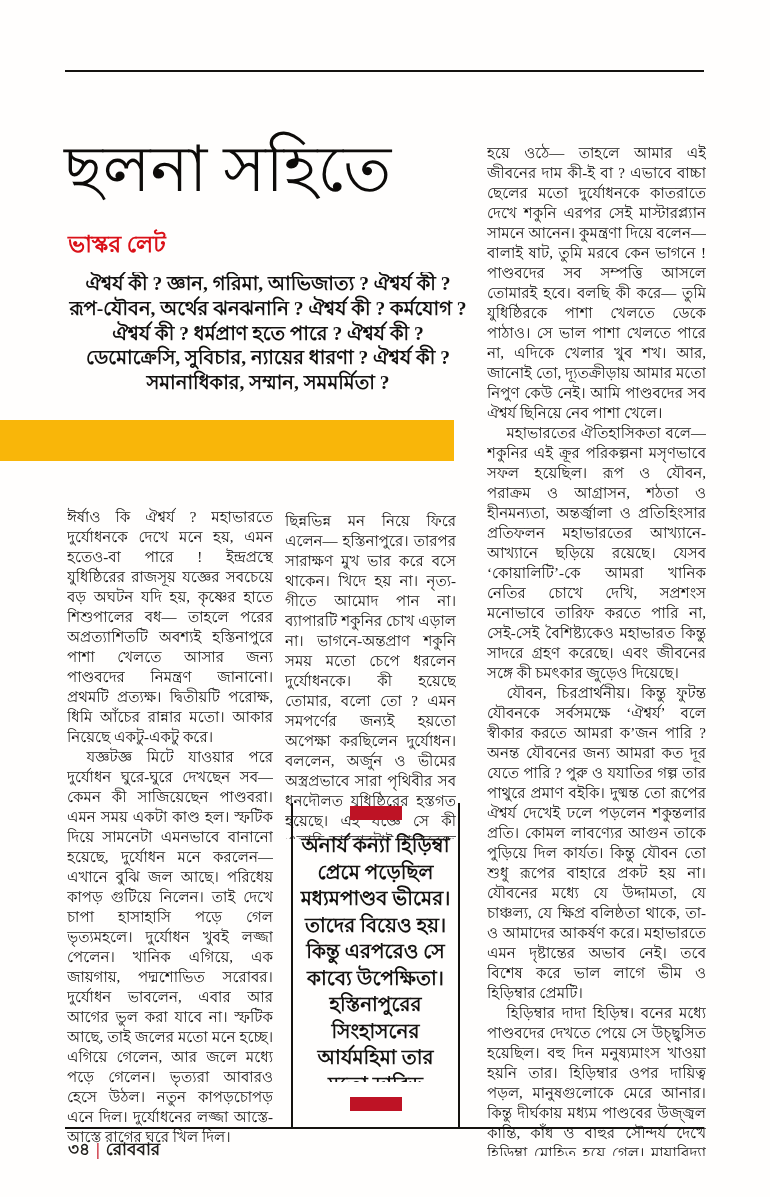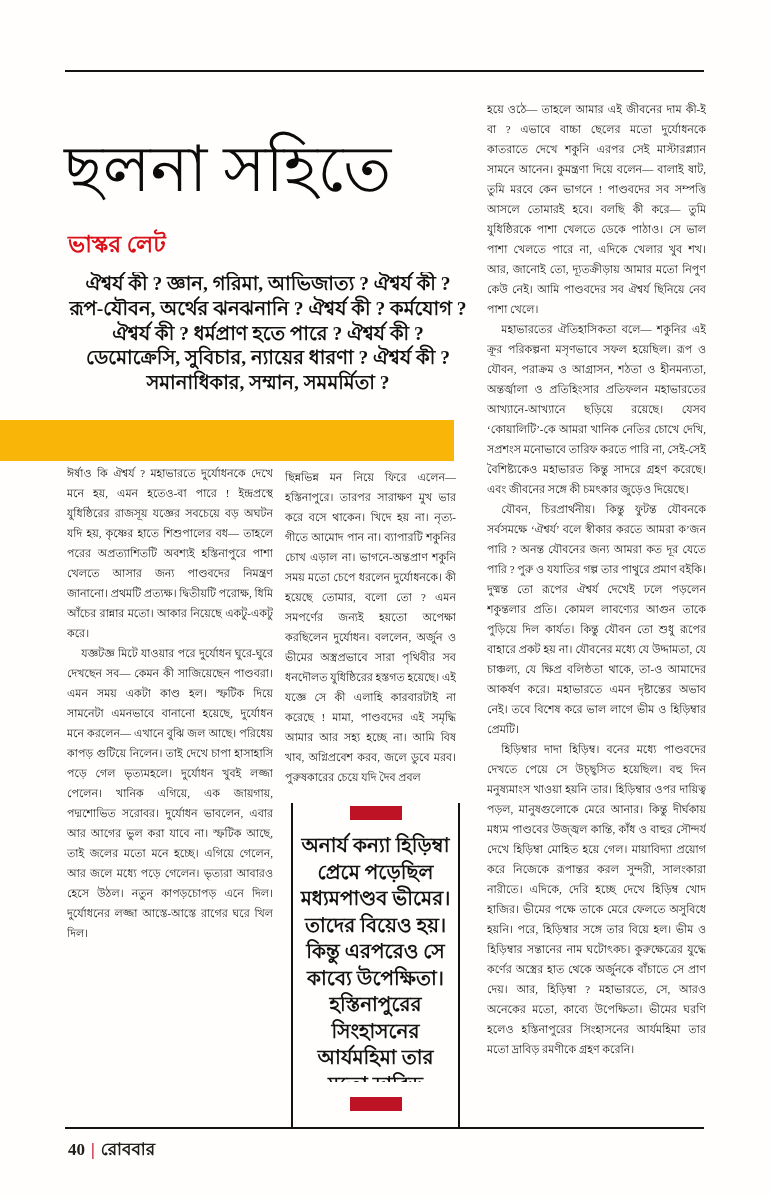--- a/index.html
+++ b/index.html
@@ -40,22 +40,22 @@
     text-align: center; overflow: hidden; color: #131110;
   }
 
   .yellow-bar {
     position: absolute; left: 0; top: 420px; width: 454px; height: 41px;
     background: #f9b609;
   }
 
   .bodycol {
     position: absolute;
-    font-size: 11px; line-height: 20px;
-    text-align: justify; overflow: hidden;
+    font-size: 15px; line-height: 20px;
+    text-align: justify; overflow: hidden; margin-top: 44px;
   }
   .bodycol p { margin: 0; }
   .bodycol p.indent { text-indent: 1.3em; }
   .col-left   { left: 67px;  top: 463px; width: 206px; height: 647px; }
   .col-middle { left: 285px; top: 467px; width: 171px; height: 328px; }
   .col-right  { left: 487px; top: 99px;  width: 219px; height: 1013px; }
 
   .pullquote {
     position: absolute; left: 291px; top: 803px; width: 169px; height: 324px;
     border-left: 2px solid #151310; border-right: 2px solid #151310;
@@ -115,16 +115,16 @@
 
   <div class="pullquote">
     <div class="pq-bar top"></div>
     <div class="pq-text">অনার্য কন্যা হিড়িম্বা প্রেমে পড়েছিল মধ্যমপাণ্ডব ভীমের। তাদের বিয়েও হয়। কিন্তু এরপরেও সে কাব্যে উপেক্ষিতা। হস্তিনাপুরের সিংহাসনের আর্যমহিমা তার মতো দ্রাবিড় রমণীকে গ্রহণ করেনি।</div>
     <div class="pq-bar bottom"></div>
   </div>
 
   <div class="rule rule-footer"></div>
 
   <div class="footer-line">
-    <span>40</span><span class="sep">|</span><span>রোববার</span>
+    <span>৩৪</span><span class="sep">|</span><span>রোববার</span>
   </div>
 
 </div>
 
 </body></html>

